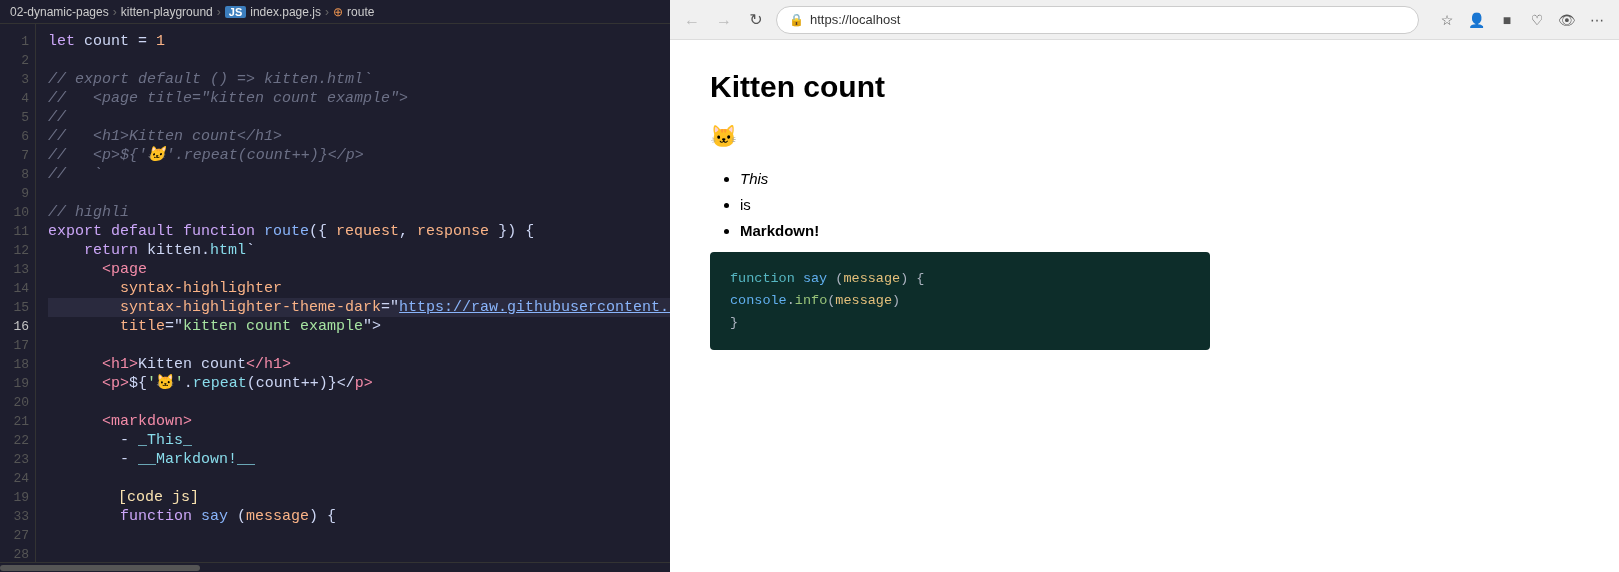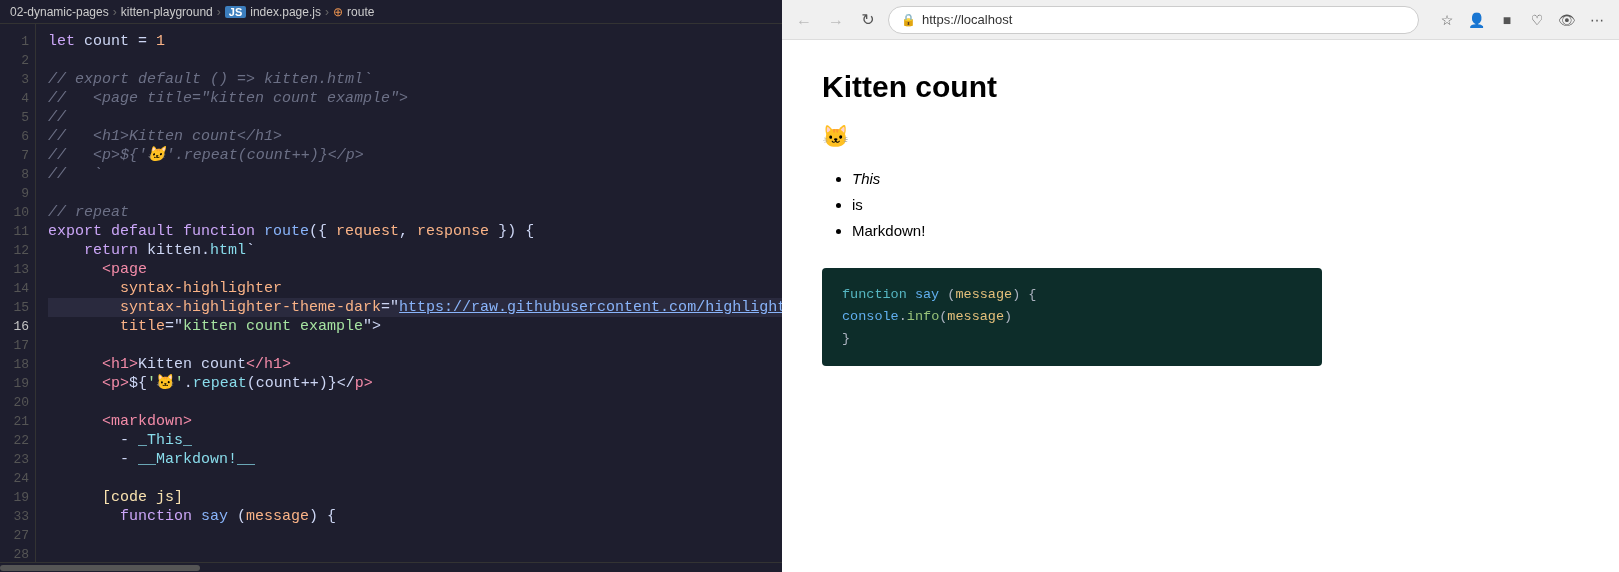--- a/index.html
+++ b/index.html
@@ -1,20 +1,20 @@
 <!DOCTYPE html>
 <html><head>
   <meta charset="utf-8">
   <style>
     * { margin: 0; padding: 0; box-sizing: border-box; }
     body { display: flex; width: 1619px; height: 572px; overflow: hidden; font-family: 'Segoe UI', sans-serif; }
 
     
     .editor-panel {
-      width: 782px;
+      width: 670px;
       height: 572px;
       background: #c4b5fd;
       display: flex;
       flex-direction: column;
       overflow: hidden;
     }
 
     .breadcrumb-bar {
       background: #1e1e2e;
       padding: 4px 10px;
@@ -83,21 +83,21 @@
     .cmt { color: #6c7086; font-style: italic; } 
     .var { color: #cdd6f4; } 
     .tag { color: #f38ba8; } 
     .attr { color: #fab387; } 
     .val { color: #a6e3a1; } 
     .num { color: #fab387; } 
     .punc { color: #cdd6f4; } 
     .param { color: #fab387; } 
     .method { color: #89dceb; } 
     .plain { color: #cdd6f4; }
-    .yellow { color: #f9e2af; }
+    .yellow { color: #f9e2af; margin-left: 16px; }
     .url { color: #89b4fa; text-decoration: underline; }
 
     
     .editor-scrollbar {
       height: 10px;
       background: #1e1e2e;
       border-top: 1px solid #333;
       position: relative;
     }
     .editor-scrollbar-thumb {
@@ -193,35 +193,35 @@
       margin-bottom: 20px;
     }
 
     .cat-emoji {
       font-size: 22px;
       margin-bottom: 16px;
     }
 
     .markdown-list {
       margin-left: 30px;
-      margin-bottom: 24px;
+      margin-bottom: 8px;
     }
 
     .markdown-list li {
       font-size: 15px;
       color: #000;
       line-height: 26px;
     }
 
     .markdown-list li em {
       font-style: italic;
     }
 
     .markdown-list li strong {
-      font-weight: normal;
+      font-weight: bold;
     }
 
     .code-block {
       background: #0d2d2a;
       color: #cdd;
       border-radius: 4px;
       padding: 16px 20px;
       font-family: 'Consolas', 'Courier New', monospace;
       font-size: 13.5px;
       line-height: 22px;
@@ -286,21 +286,21 @@
     <div class="code-content">
       <span class="code-line"><span class="kw">let </span><span class="var">count</span><span class="punc"> = </span><span class="num">1</span></span>
       <span class="code-line"> </span>
       <span class="code-line"><span class="cmt">// export default () =&gt; kitten.html`</span></span>
       <span class="code-line"><span class="cmt">//   &lt;page title="kitten count example"&gt;</span></span>
       <span class="code-line"><span class="cmt">//</span></span>
       <span class="code-line"><span class="cmt">//   &lt;h1&gt;Kitten count&lt;/h1&gt;</span></span>
       <span class="code-line"><span class="cmt">//   &lt;p&gt;${'🐱'.repeat(count++)}&lt;/p&gt;</span></span>
       <span class="code-line"><span class="cmt">//   `</span></span>
       <span class="code-line"> </span>
-      <span class="code-line"><span class="cmt">// repeat</span></span>
+      <span class="code-line"><span class="cmt">// highli</span></span>
       <span class="code-line"><span class="kw">export </span><span class="kw">default </span><span class="kw">function </span><span class="fn">route</span><span class="punc">({ </span><span class="param">request</span><span class="punc">, </span><span class="param">response</span><span class="punc"> }) {</span></span>
       <span class="code-line"><span class="plain">    </span><span class="kw">return </span><span class="var">kitten</span><span class="punc">.</span><span class="method">html</span><span class="plain">`</span></span>
       <span class="code-line"><span class="plain">      </span><span class="tag">&lt;page</span></span>
       <span class="code-line"><span class="plain">        </span><span class="attr">syntax-highlighter</span></span>
       <span class="code-line highlighted"><span class="plain">        </span><span class="attr">syntax-highlighter-theme-dark</span><span class="punc">="</span><span class="url">https://raw.githubusercontent.com/highlightjs/highli</span></span>
       <span class="code-line"><span class="plain">        </span><span class="attr">title</span><span class="punc">="</span><span class="val">kitten count example</span><span class="punc">"&gt;</span></span>
       <span class="code-line"> </span>
       <span class="code-line"><span class="plain">      </span><span class="tag">&lt;h1&gt;</span><span class="plain">Kitten count</span><span class="tag">&lt;/h1&gt;</span></span>
       <span class="code-line"><span class="plain">      </span><span class="tag">&lt;p&gt;</span><span class="punc">${</span><span class="str">'🐱'</span><span class="punc">.</span><span class="method">repeat</span><span class="punc">(</span><span class="var">count</span><span class="punc">++)}&lt;/</span><span class="tag">p&gt;</span></span>
       <span class="code-line"> </span>

